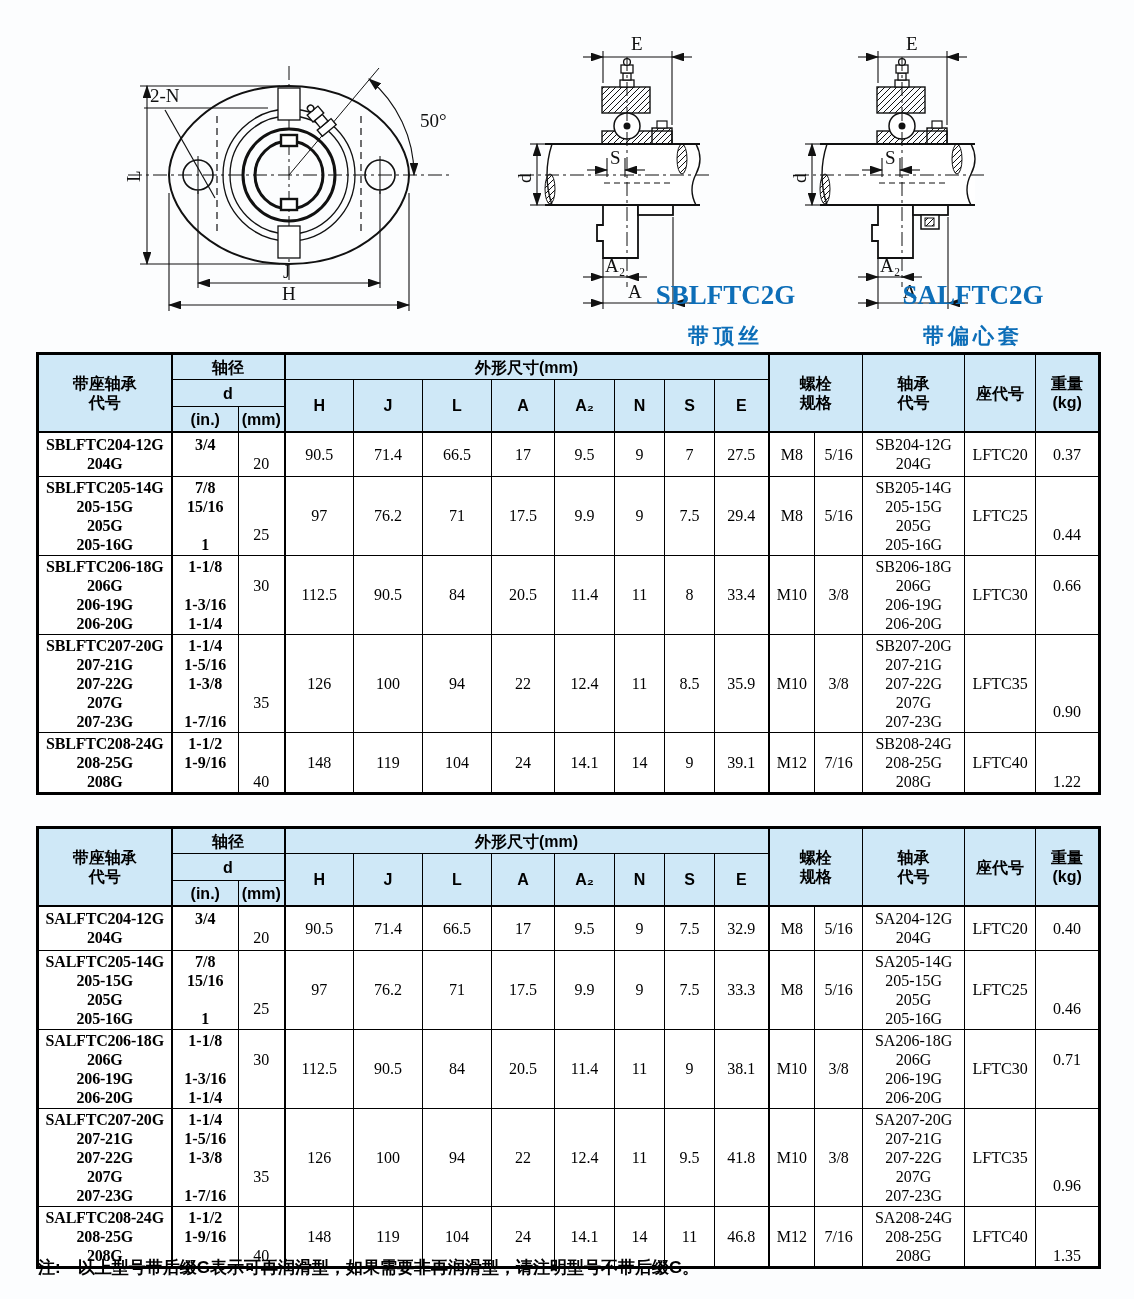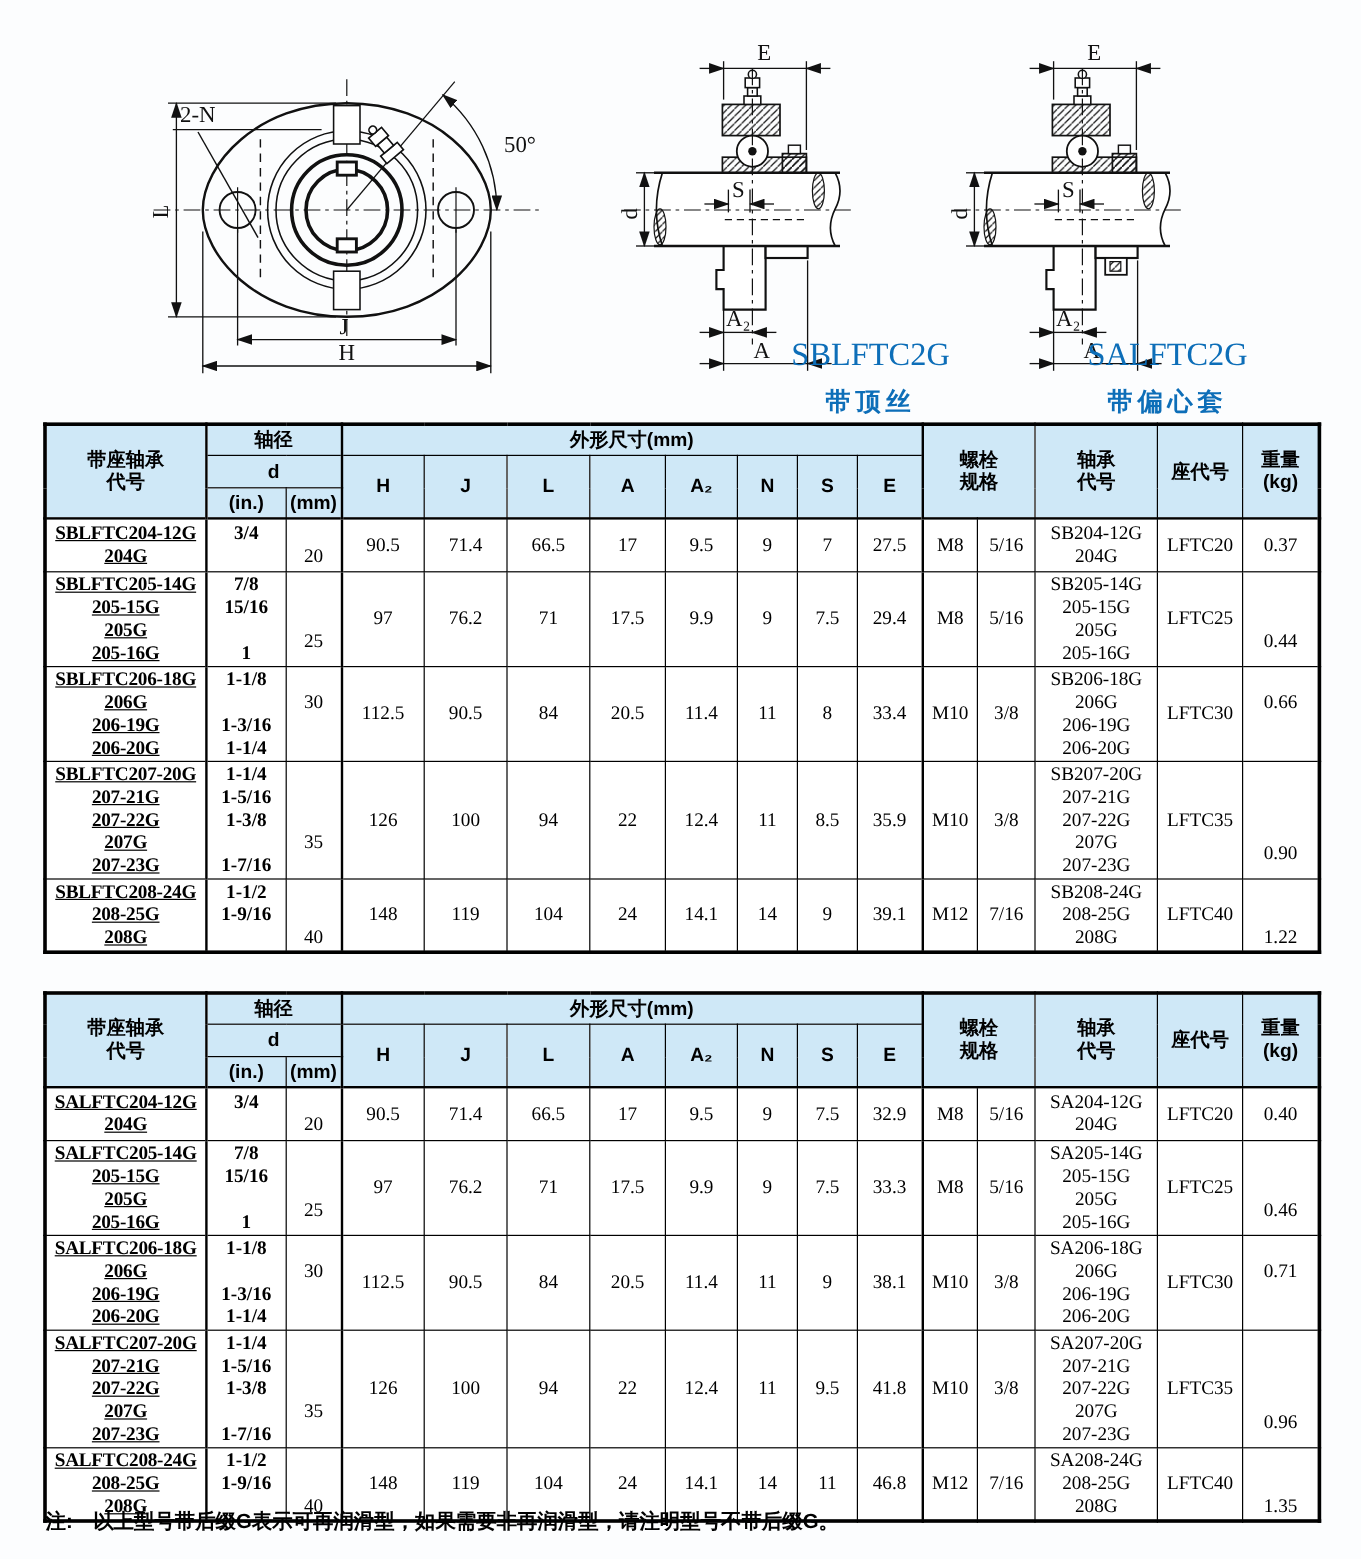--- a/index.html
+++ b/index.html
@@ -13,31 +13,31 @@
   table.spec th{background:#cfe8f7;font-family:"Liberation Sans","DejaVu Sans",sans-serif;
                 font-weight:bold;font-size:16px;text-align:center;vertical-align:middle;
                 white-space:pre-line;line-height:19px;padding:0 2px;}
   table.spec thead tr.hr1 th{height:24px;}
   table.spec thead tr.hr2 th{height:26px;}
   table.spec thead tr.hr3 th{height:24px;}
   table.spec thead{border-bottom:2.5px solid #000;}
   table.spec td{font-family:"Liberation Serif","DejaVu Serif",serif;font-size:16px;text-align:center;
                 vertical-align:middle;line-height:19px;padding:1px 3px;white-space:pre-line;background:#fff;}
   td.code{font-family:"Liberation Sans",sans-serif;font-weight:bold;font-size:15px;
-          text-align:right;padding-right:5px;letter-spacing:-0.2px;text-decoration:underline;}
+          text-align:right;padding-right:5px;letter-spacing:-0.2px;}
   td.din{text-align:left;padding-left:7px;font-weight:bold;}
   td.brg{text-align:right;padding-right:14px;}
   .bl2{border-left:2.5px solid #000 !important;margin-top:48px;}
   tr.r1{height:44px;} tr.r2{height:78px;} tr.r3{height:78px;} tr.r4{height:96px;} tr.r5{height:60px;}
 
   
   svg{position:absolute;}
   svg text{font-family:"Liberation Serif","DejaVu Serif",serif;font-size:19px;fill:#111;}
   .cap{position:absolute;text-align:center;color:#0d6eb8;line-height:1.05;}
-  .cap .m{font-family:"Liberation Serif",serif;font-weight:normal;font-size:27px;display:block;}
+  .cap .m{font-family:"Liberation Serif",serif;font-weight:bold;font-size:27px;display:block;}
   .cap .f{font-family:"Liberation Sans",sans-serif;font-weight:bold;font-size:21px;display:block;
           letter-spacing:4px;margin-top:16px;}
   #note{position:absolute;left:38px;top:1256px;width:1060px;font-weight:bold;font-size:17px;
         font-family:"Liberation Sans",sans-serif;color:#000000;}
 </style>
 </head>
 <body>
 
 <div id="page">
 

